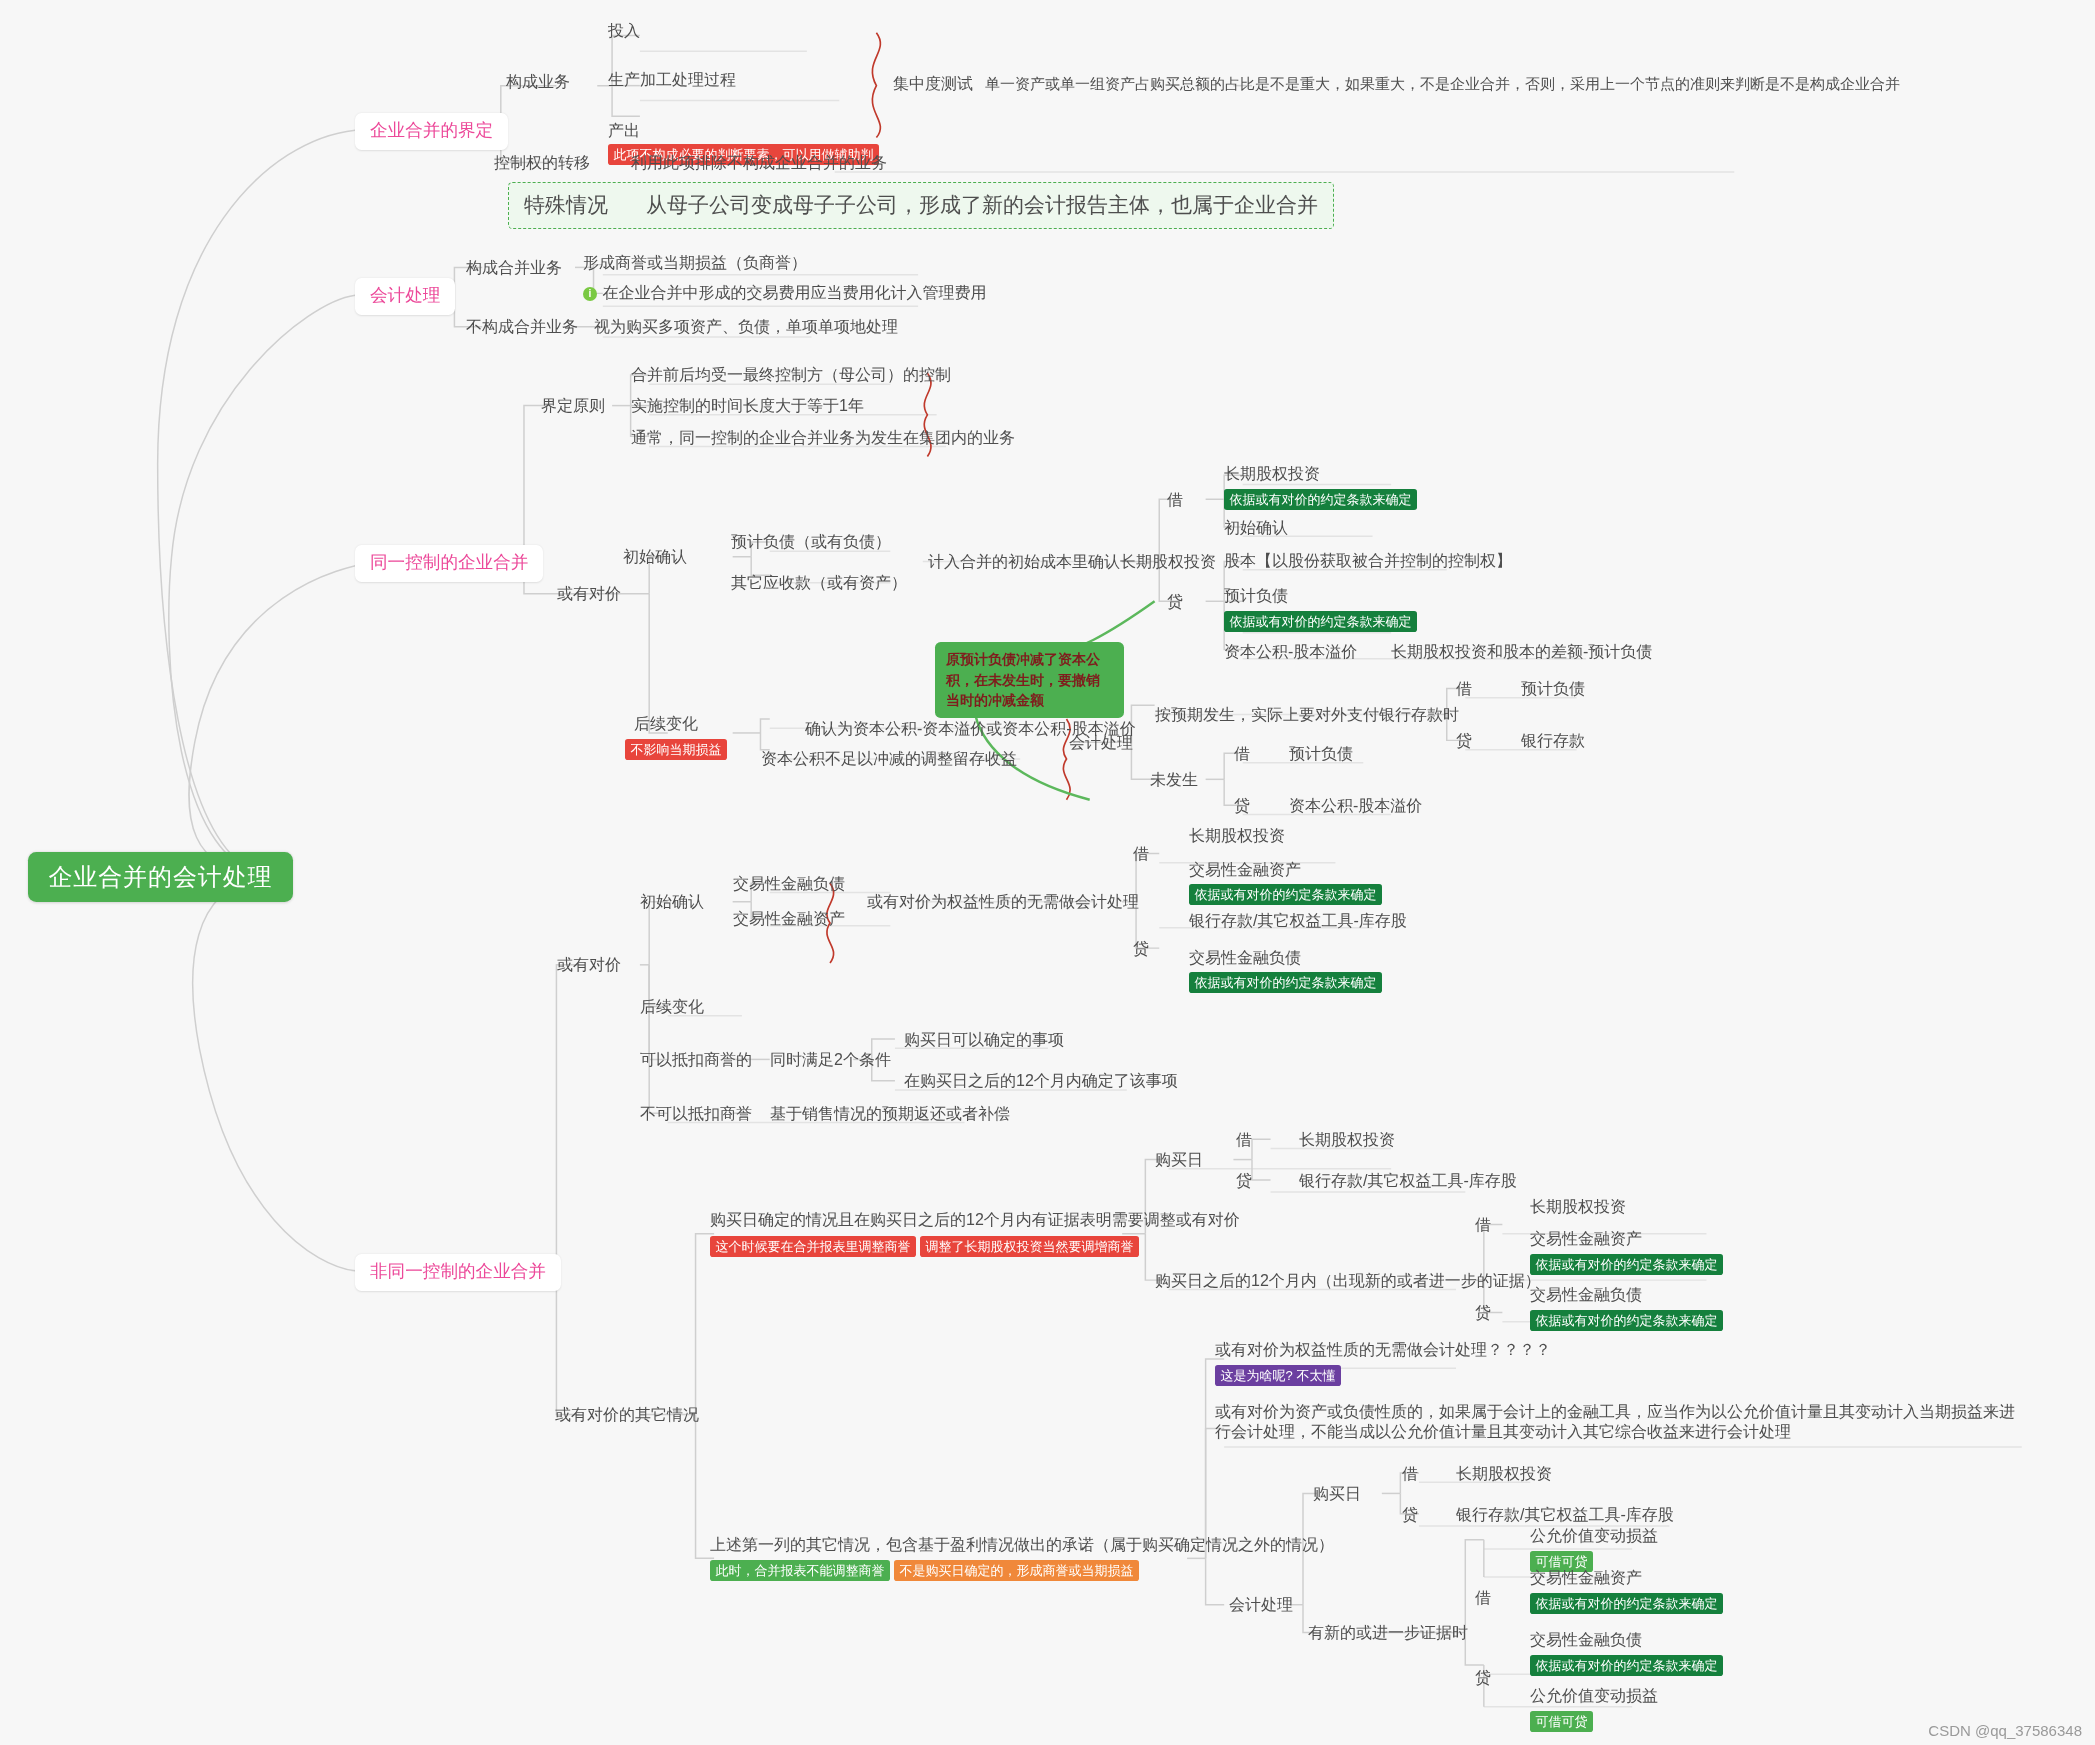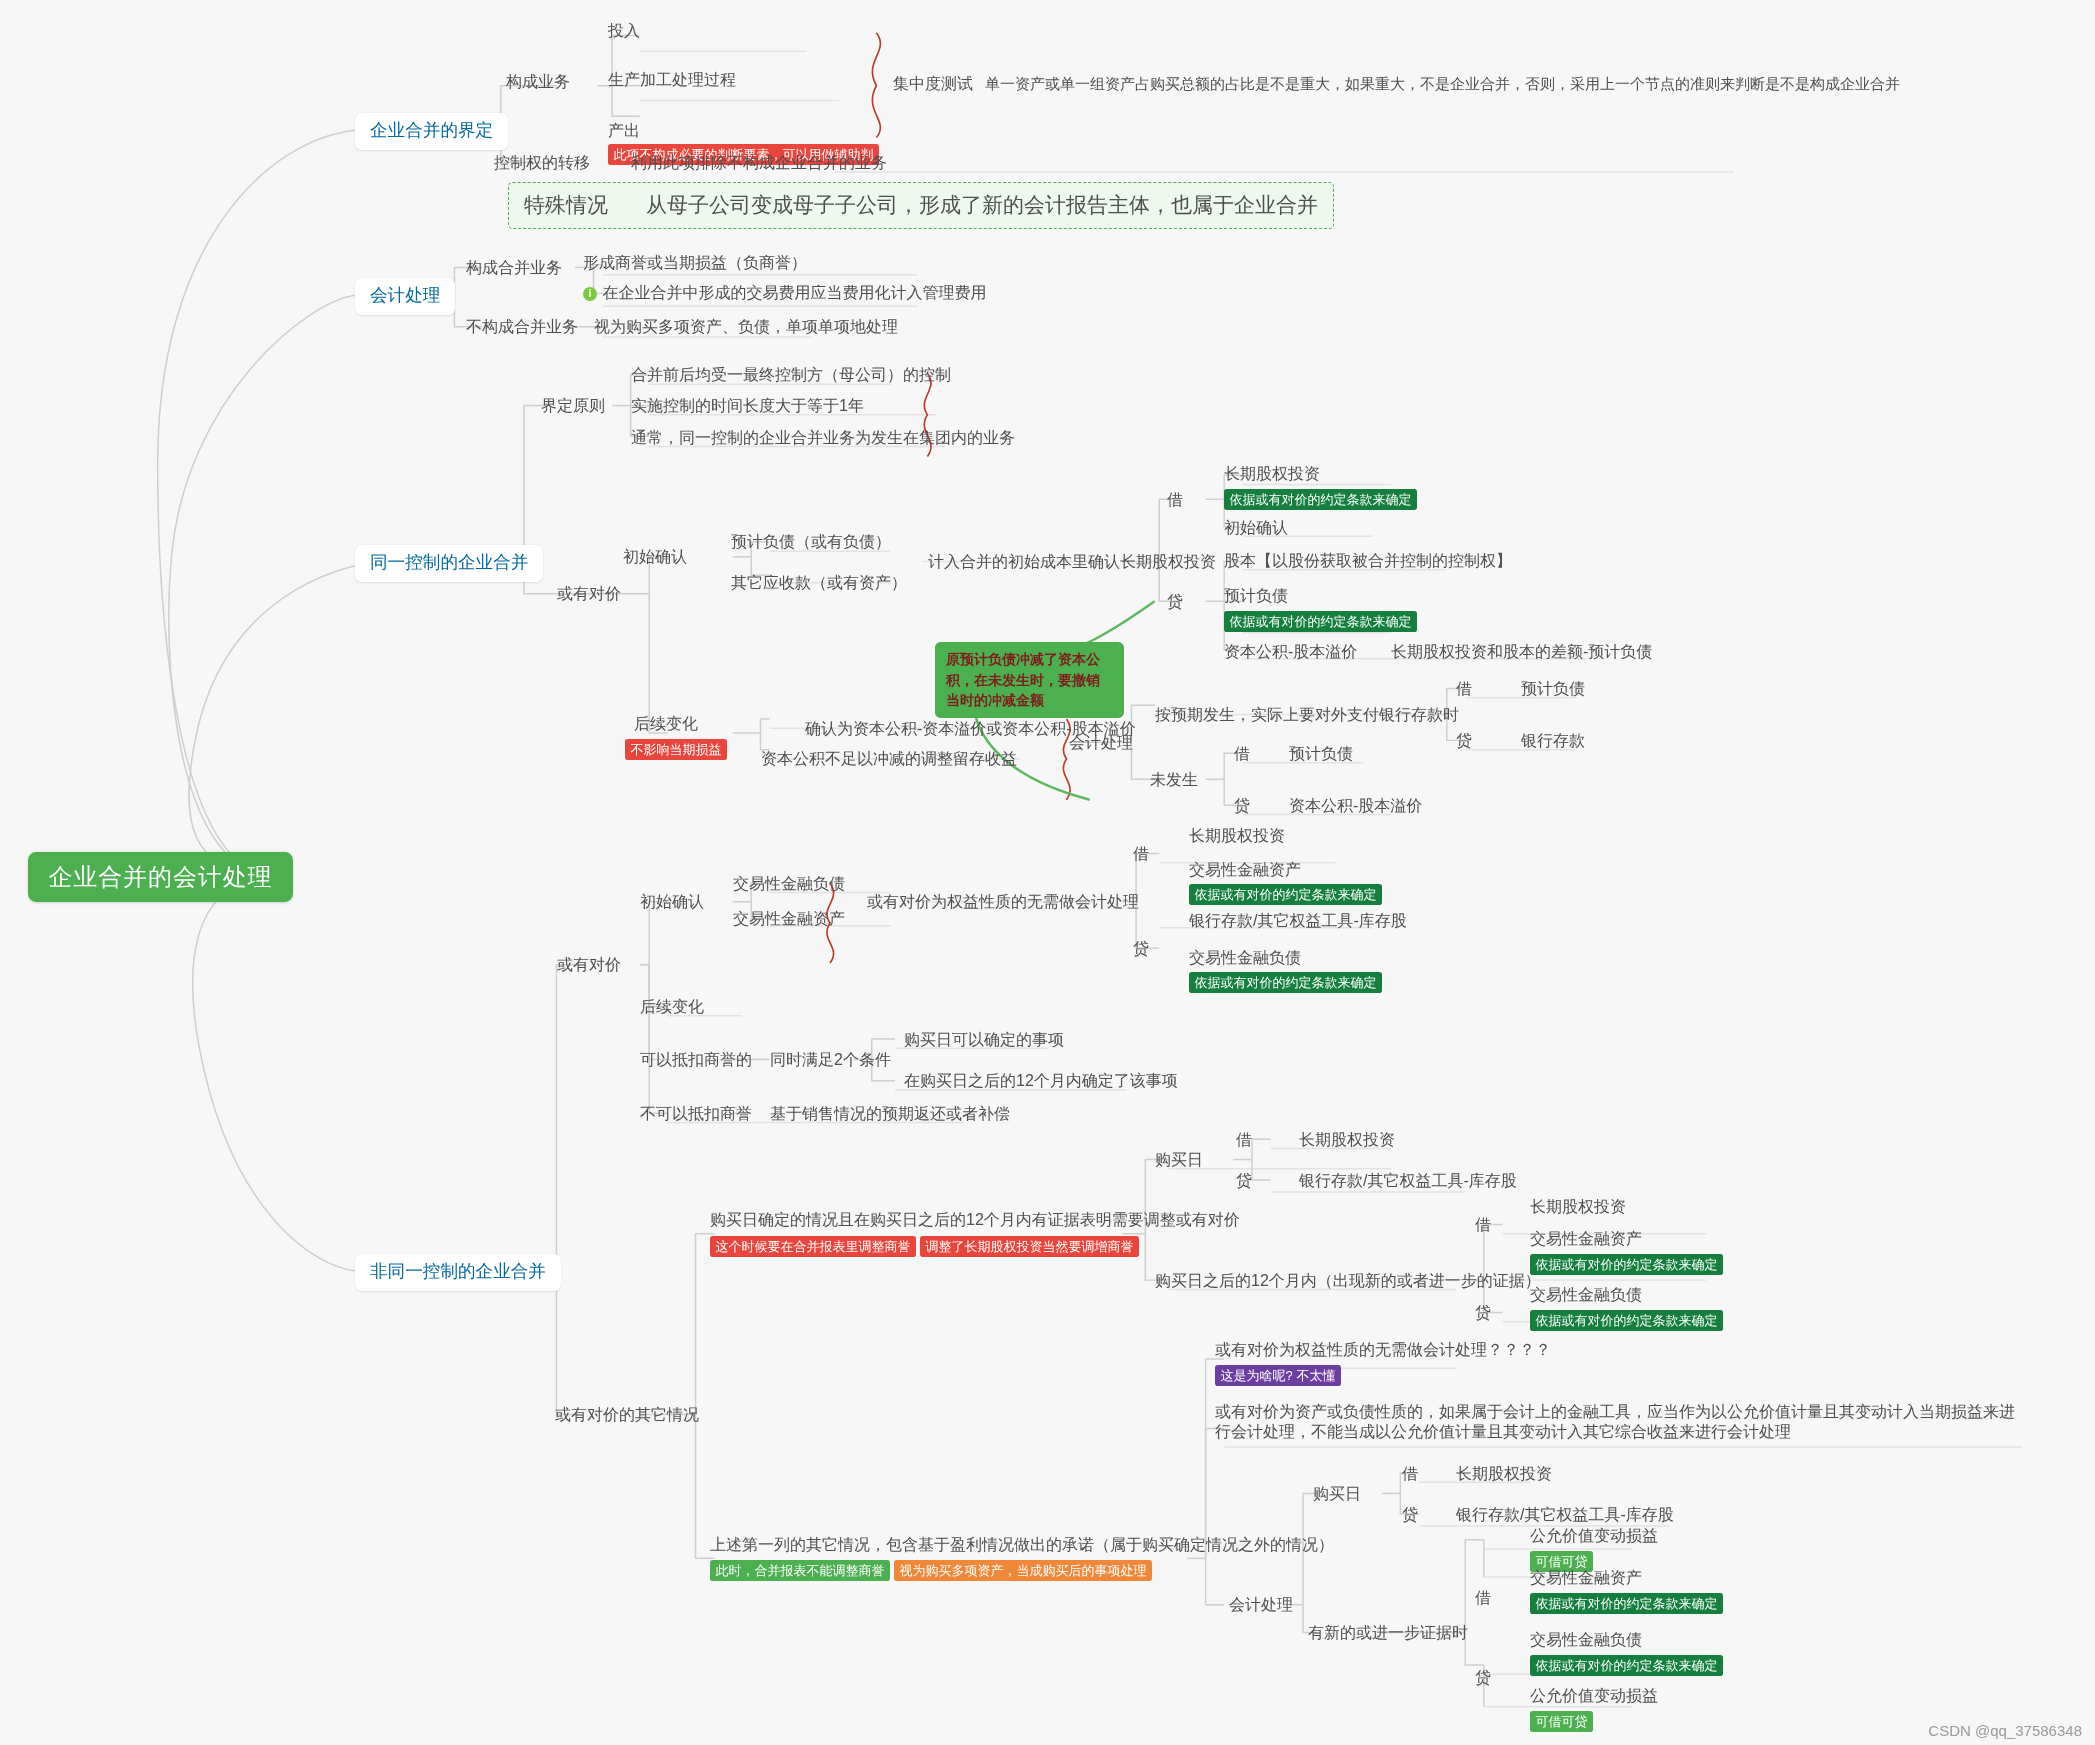--- a/index.html
+++ b/index.html
@@ -18,21 +18,21 @@
 
   
   .root{
     background:#4caf50;color:#fff;border-radius:8.3px;
     padding:10.2px 20.4px;font-size:24px;letter-spacing:0.9px;
     box-shadow:0 0.9px 2.8px rgba(0,0,0,.15);
   }
   
   .lvl1{
     background:#ffffff;border-radius:6.5px;padding:7.4px 15px;font-size:17.6px;
-    box-shadow:0 0.9px 1.9px rgba(0,0,0,.10);color:#0369a1;
+    box-shadow:0 0.9px 1.9px rgba(0,0,0,.10);color:#ec4899;
   }
   .plain{font-size:16px;color:#4e4e4e;}
   .small{font-size:15px;}
 
   
   .tag{display:inline-block;border-radius:2.8px;padding:1.9px 5.6px;font-size:13px;color:#fff;line-height:1.35;}
   .tag-red{background:#e8453c;}
   .tag-blue{background:#15803d;}
   .tag-green{background:#4caf50;}
   .tag-orange{background:#f0883a;}
@@ -364,21 +364,21 @@
 <div class="node plain" style="left:1530px;top:1197px;">长期股权投资</div>
 <div class="node plain" style="left:1530px;top:1229px;">交易性金融资产</div>
 <div class="node" style="left:1530px;top:1254px;"><span class="tag tag-blue">依据或有对价的约定条款来确定</span></div>
 <div class="node plain" style="left:1475px;top:1303px;">贷</div>
 <div class="node plain" style="left:1530px;top:1285px;">交易性金融负债</div>
 <div class="node" style="left:1530px;top:1310px;"><span class="tag tag-blue">依据或有对价的约定条款来确定</span></div>
 
 <div class="node plain" style="left:710px;top:1535px;">上述第一列的其它情况，包含基于盈利情况做出的承诺（属于购买确定情况之外的情况）</div>
 <div class="node row" style="left:710px;top:1560px;gap:3.7px;">
   <span class="tag tag-green">此时，合并报表不能调整商誉</span>
-  <span class="tag tag-orange">视为购买多项资产，当成购买后的事项处理</span>
+  <span class="tag tag-orange">不是购买日确定的，形成商誉或当期损益</span>
 </div>
 
 <div class="node plain" style="left:1215px;top:1340px;">或有对价为权益性质的无需做会计处理？？？？</div>
 <div class="node" style="left:1215px;top:1365px;"><span class="tag tag-purple">这是为啥呢? 不太懂</span></div>
 
 <div class="node plain wrapped" style="left:1215px;top:1402px;width:812px;">或有对价为资产或负债性质的，如果属于会计上的金融工具，应当作为以公允价值计量且其变动计入当期损益来进行会计处理，不能当成以公允价值计量且其变动计入其它综合收益来进行会计处理</div>
 
 <div class="node plain" style="left:1229px;top:1595px;">会计处理</div>
 <div class="node plain" style="left:1313px;top:1484px;">购买日</div>
 <div class="node plain" style="left:1402px;top:1464px;">借</div>

